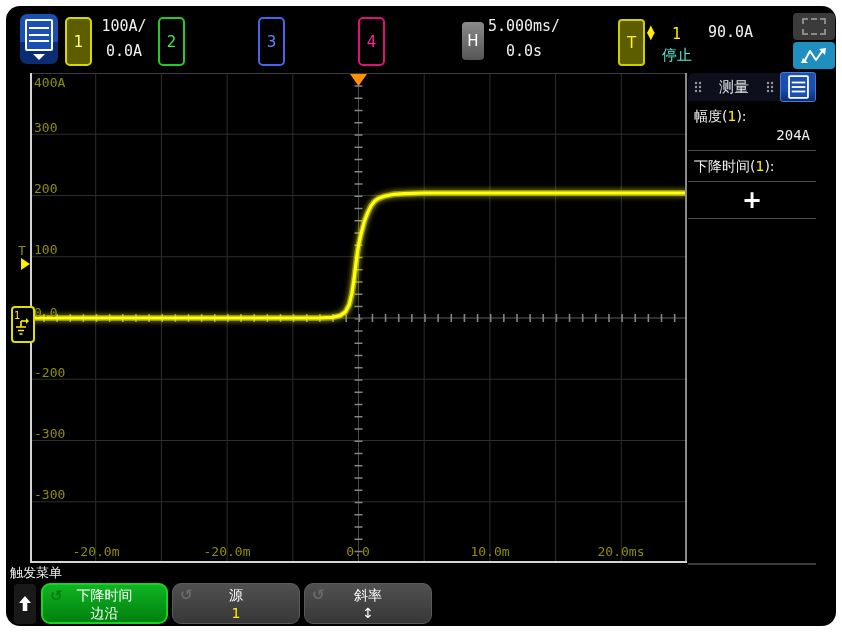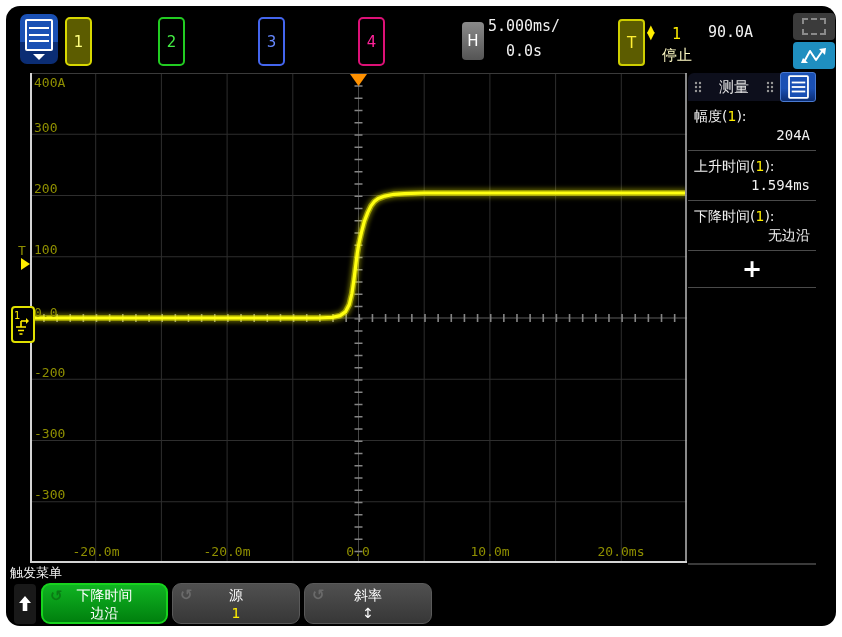--- a/index.html
+++ b/index.html
@@ -76,20 +76,24 @@
           <i></i>
           <i></i>
           <i></i>
         </span>
       <span class="tri-down"></span>
     </div>
 
     <div class="abs chbtn" style="left:59px;background:#5c5c00;border:2px solid #d8d800;color:#ffff80;">
       <span>1</span>
     </div>
+    <div class="abs readout mono" style="left:88px;width:60px;">
+      <div>100A/</div>
+      <div class="l2">0.0A</div>
+    </div>
 
     <div class="abs chbtn" style="left:152px;border:2px solid #22cc22;color:#44ee44;">
       <span>2</span>
     </div>
     <div class="abs chbtn" style="left:252px;border:2px solid #4466ee;color:#6688ff;">
       <span>3</span>
     </div>
     <div class="abs chbtn" style="left:352px;border:2px solid #dd1177;color:#ff2299;">
       <span>4</span>
     </div>
@@ -103,21 +107,21 @@
     </div>
 
     <div class="abs keybtn tbtn">
       <span>T</span>
     </div>
     <div class="abs updown">
       <span>▲</span>
         <span>▼</span>
     </div>
     <div class="abs mono" style="left:666px;top:19px;color:#ffee00;font-size:15px;">1</div>
-    <div class="abs" style="left:656px;top:40px;color:#fef9c3;font-size:15px;">停止</div>
+    <div class="abs" style="left:656px;top:40px;color:#5eead4;font-size:15px;">停止</div>
     <div class="abs mono" style="left:702px;top:17px;color:#f0f0f0;font-size:15px;">90.0A</div>
 
     <div class="abs corner-btn" style="top:7px;background:#3b3b3b;">
       <span class="dash-box"></span>
     </div>
     <div class="abs corner-btn" style="top:36px;background:#1f8fc0;">
       <svg width="28" height="20" viewBox="0 0 28 20">
         <polyline points="4,16 10,5 16,14 23,4" fill="none" stroke="#fff" stroke-width="2" stroke-linejoin="round" stroke-linecap="round"></polyline>
         <polygon points="1,17 8,17 3,12" fill="#fff"></polygon>
         <polygon points="26,2 19,3 25,9" fill="#fff"></polygon>
@@ -226,26 +230,21 @@
               <i></i>
             </span>
         </span>
       </div>
 
       <div class="mrow">
         <div class="mlabel"><span>幅度(</span><span class="ch">1</span><span>):</span></div>
         <div class="mvalue mono">204A</div>
       </div>
       <div class="mrow">
-        <div class="mlabel"><span>上升时间(</span><span class="ch">1</span><span>):</span></div>
-        <div class="mvalue mono">1.594ms</div>
-      </div>
-      <div class="mrow">
         <div class="mlabel"><span>下降时间(</span><span class="ch">1</span><span>):</span></div>
-        <div class="mvalue">无边沿</div>
       </div>
       <div class="addrow">
         <span class="plus">+</span>
       </div>
     </div>
 
     <div class="abs bb-title">触发菜单</div>
 
     <div class="abs back-btn">
       <svg width="14" height="18" viewBox="0 0 14 18">

